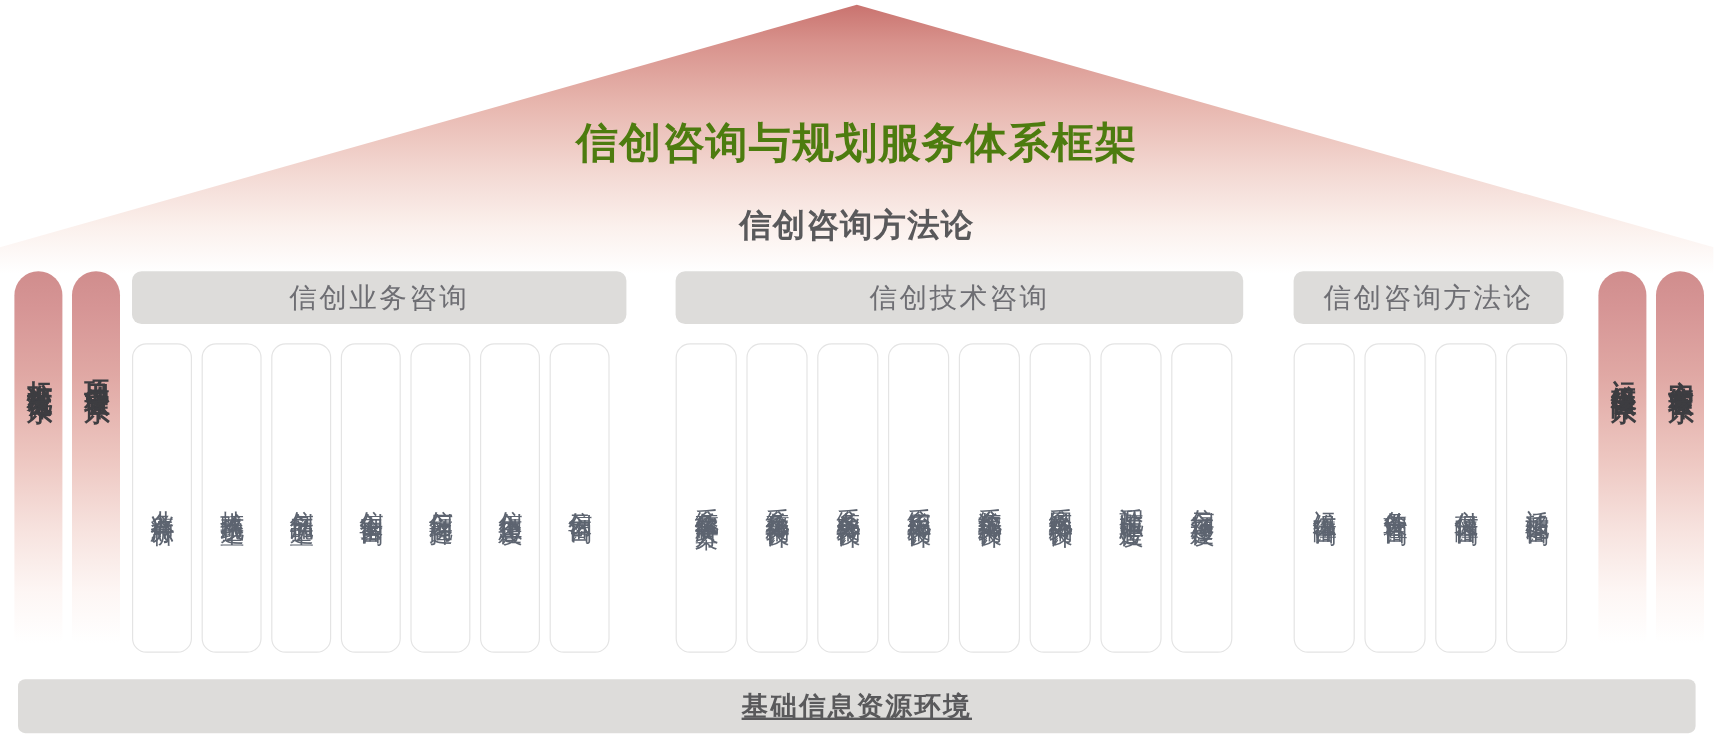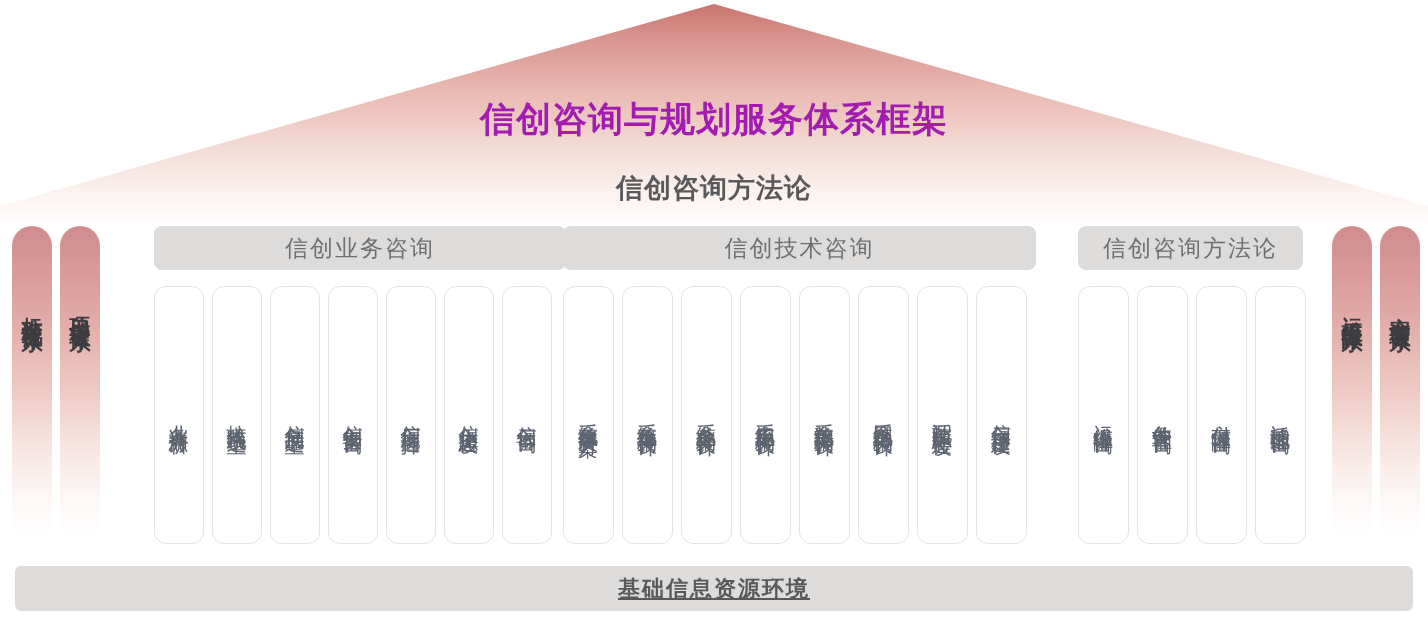--- a/index.html
+++ b/index.html
@@ -18,21 +18,21 @@
     position:absolute;left:0;top:0;width:1428px;height:228px;
     overflow:hidden;
   }
   .roof svg{display:block;}
 
   .roof-title{
     position:absolute;left:0;top:96px;width:1428px;
     text-align:center;
     font-size:35px;font-weight:bold;
     letter-spacing:1px;
-    color:#a21caf;
+    color:#4d7c0f;
     white-space:nowrap;
   }
   .roof-sub{
     position:absolute;left:0;top:170px;width:1428px;
     text-align:center;
     font-size:27px;font-weight:bold;
     letter-spacing:1px;
     color:#59595b;
     white-space:nowrap;
   }
@@ -99,21 +99,21 @@
     writing-mode:vertical-rl;
     text-orientation:upright;
     font-size:20px;
     color:#5d6470;
     letter-spacing:2px;
     line-height:24px;
     text-align:left;
     max-height:240px;
   }
 
-  #group-biz{left:110px;width:416px;margin-left:44px;}
+  #group-biz{left:110px;width:416px;}
   #group-biz .group-header{width:412px;}
   #group-biz .item-card{width:50px;}
 
   #group-tech{left:563px;width:473px;}
   #group-tech .group-header{width:473px;}
   #group-tech .item-card{width:51px;}
 
   #group-impl{left:1078px;width:225px;}
   #group-impl .group-header{width:225px;}
   #group-impl .item-card{width:51px;}

